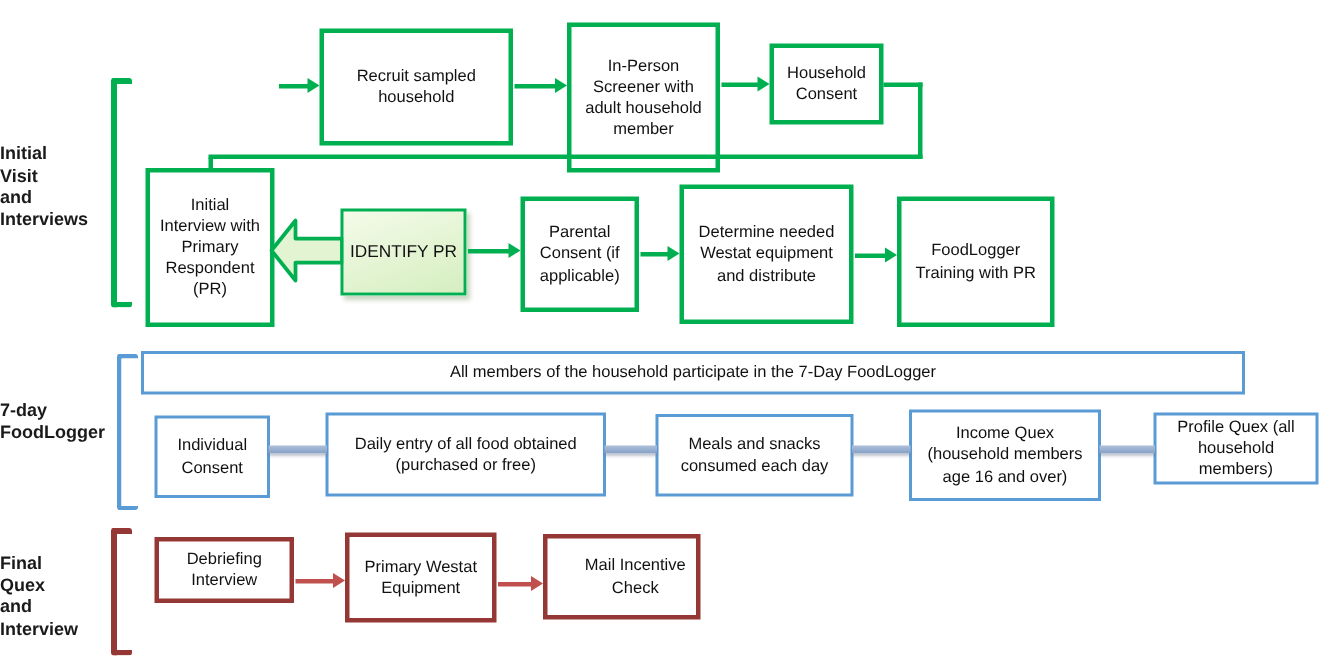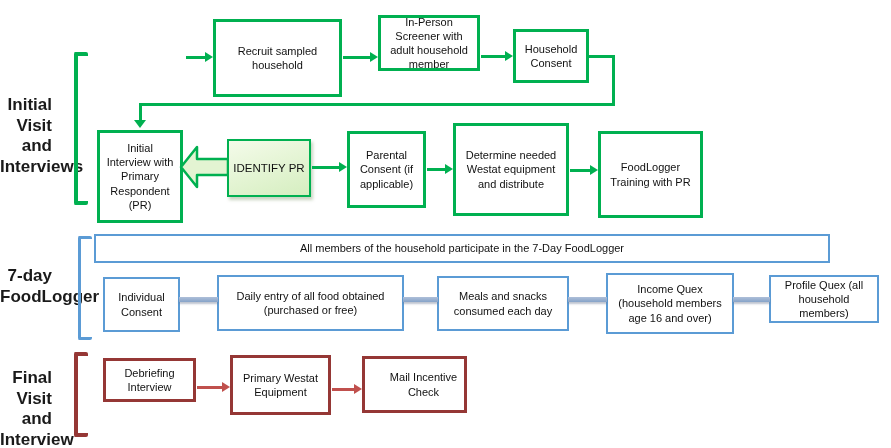--- a/index.html
+++ b/index.html
@@ -15,22 +15,22 @@
   body{background:#ffffff;font-family:"Liberation Sans",sans-serif;}
   .stage{position:relative;width:891px;height:448px;background:#ffffff;overflow:hidden;}
 
   .box{position:absolute;background:#fff;display:flex;align-items:center;justify-content:center;
        text-align:center;font-size:11px;line-height:1.28;color:#111;padding:2px 4px;}
   .g-box{border:3px solid var(--green);}
   .b-box{border:2px solid var(--blue);}
   .r-box{border:3px solid var(--dark-red);}
   .circle{border-radius:50%;border-width:3px;}
 
-  .side-label{position:absolute;left:0;width:52px;text-align:right;font-weight:bold;
-              font-size:17px;line-height:1.22;color:#1a1a1a;}
+  .side-label{position:absolute;left:0;width:52px;text-align:left;font-weight:bold;
+              font-size:12px;line-height:1.22;color:#1a1a1a;}
 
   .bracket{position:absolute;width:14px;border-radius:2px;}
   .bracket.g{border-left:4px solid var(--green);border-top:4px solid var(--green);border-bottom:4px solid var(--green);}
   .bracket.b{border-left:3px solid var(--blue);border-top:3px solid var(--blue);border-bottom:3px solid var(--blue);}
   .bracket.r{border-left:4px solid var(--dark-red);border-top:4px solid var(--dark-red);border-bottom:4px solid var(--dark-red);}
 
   
   .arrow-e{position:absolute;height:11px;}
   .arrow-e .shaft{position:absolute;left:0;right:7px;top:4px;height:3px;background:currentColor;}
   .arrow-e .head{position:absolute;right:0;top:0;width:0;height:0;
@@ -66,33 +66,33 @@
   <div class="side-label" style="top:95px;">
     <div>Initial Visit</div>
     <div>and</div>
     <div>Interviews</div>
   </div>
   <div class="side-label" style="top:266px;">
     <div>7-day</div>
     <div>FoodLogger</div>
   </div>
   <div class="side-label" style="top:368px;">
-    <div>Final Visit</div>
+    <div>Final Quex</div>
     <div>and</div>
     <div>Interview</div>
   </div>
 
   <div class="bracket g" style="left:74px;top:52px;height:153px;"></div>
   <div class="bracket b" style="left:78px;top:236px;height:104px;"></div>
   <div class="bracket r" style="left:74px;top:352px;height:85px;"></div>
 
   <div class="box g-box" style="left:213px;top:19px;width:129px;height:78px;">
     <span>Recruit sampled household</span>
   </div>
-  <div class="box g-box" style="left:378px;top:15px;width:102px;height:56px;">
+  <div class="box g-box" style="left:378px;top:15px;width:102px;height:100px;">
     <span>In-Person Screener with adult household member</span>
   </div>
   <div class="box g-box" style="left:513px;top:29px;width:76px;height:54px;">
     <span>Household Consent</span>
   </div>
 
   <div class="arrow-e green-c" style="left:186px;top:52px;width:27px;">
     <i class="shaft"></i>
       <i class="head"></i>
   </div>
@@ -106,21 +106,21 @@
   </div>
 
   <div class="seg" style="left:589px;top:55px;width:26px;height:3px;"></div>
   <div class="seg" style="left:612px;top:55px;width:3px;height:51px;"></div>
   <div class="seg" style="left:139px;top:103px;width:476px;height:3px;"></div>
   <div class="arrow-s green-c" style="left:134px;top:105px;height:23px;">
     <i class="shaft"></i>
       <i class="head"></i>
   </div>
 
-  <div class="box g-box" style="left:97px;top:130px;width:86px;height:93px;">
+  <div class="box g-box" style="left:97px;top:112px;width:86px;height:106px;">
     <span>Initial Interview with Primary Respondent (PR)</span>
   </div>
 
   <svg class="identify-arrow" width="50" height="48" viewBox="0 0 50 48">
     <polygon points="2,24 18,4 18,16 49,16 49,32 18,32 18,44" style="fill:var(--green-fill);stroke:var(--green);stroke-width:2.5;stroke-linejoin:round;"></polygon>
   </svg>
   <div class="identify-rect">
     <span>IDENTIFY PR</span>
   </div>
 

